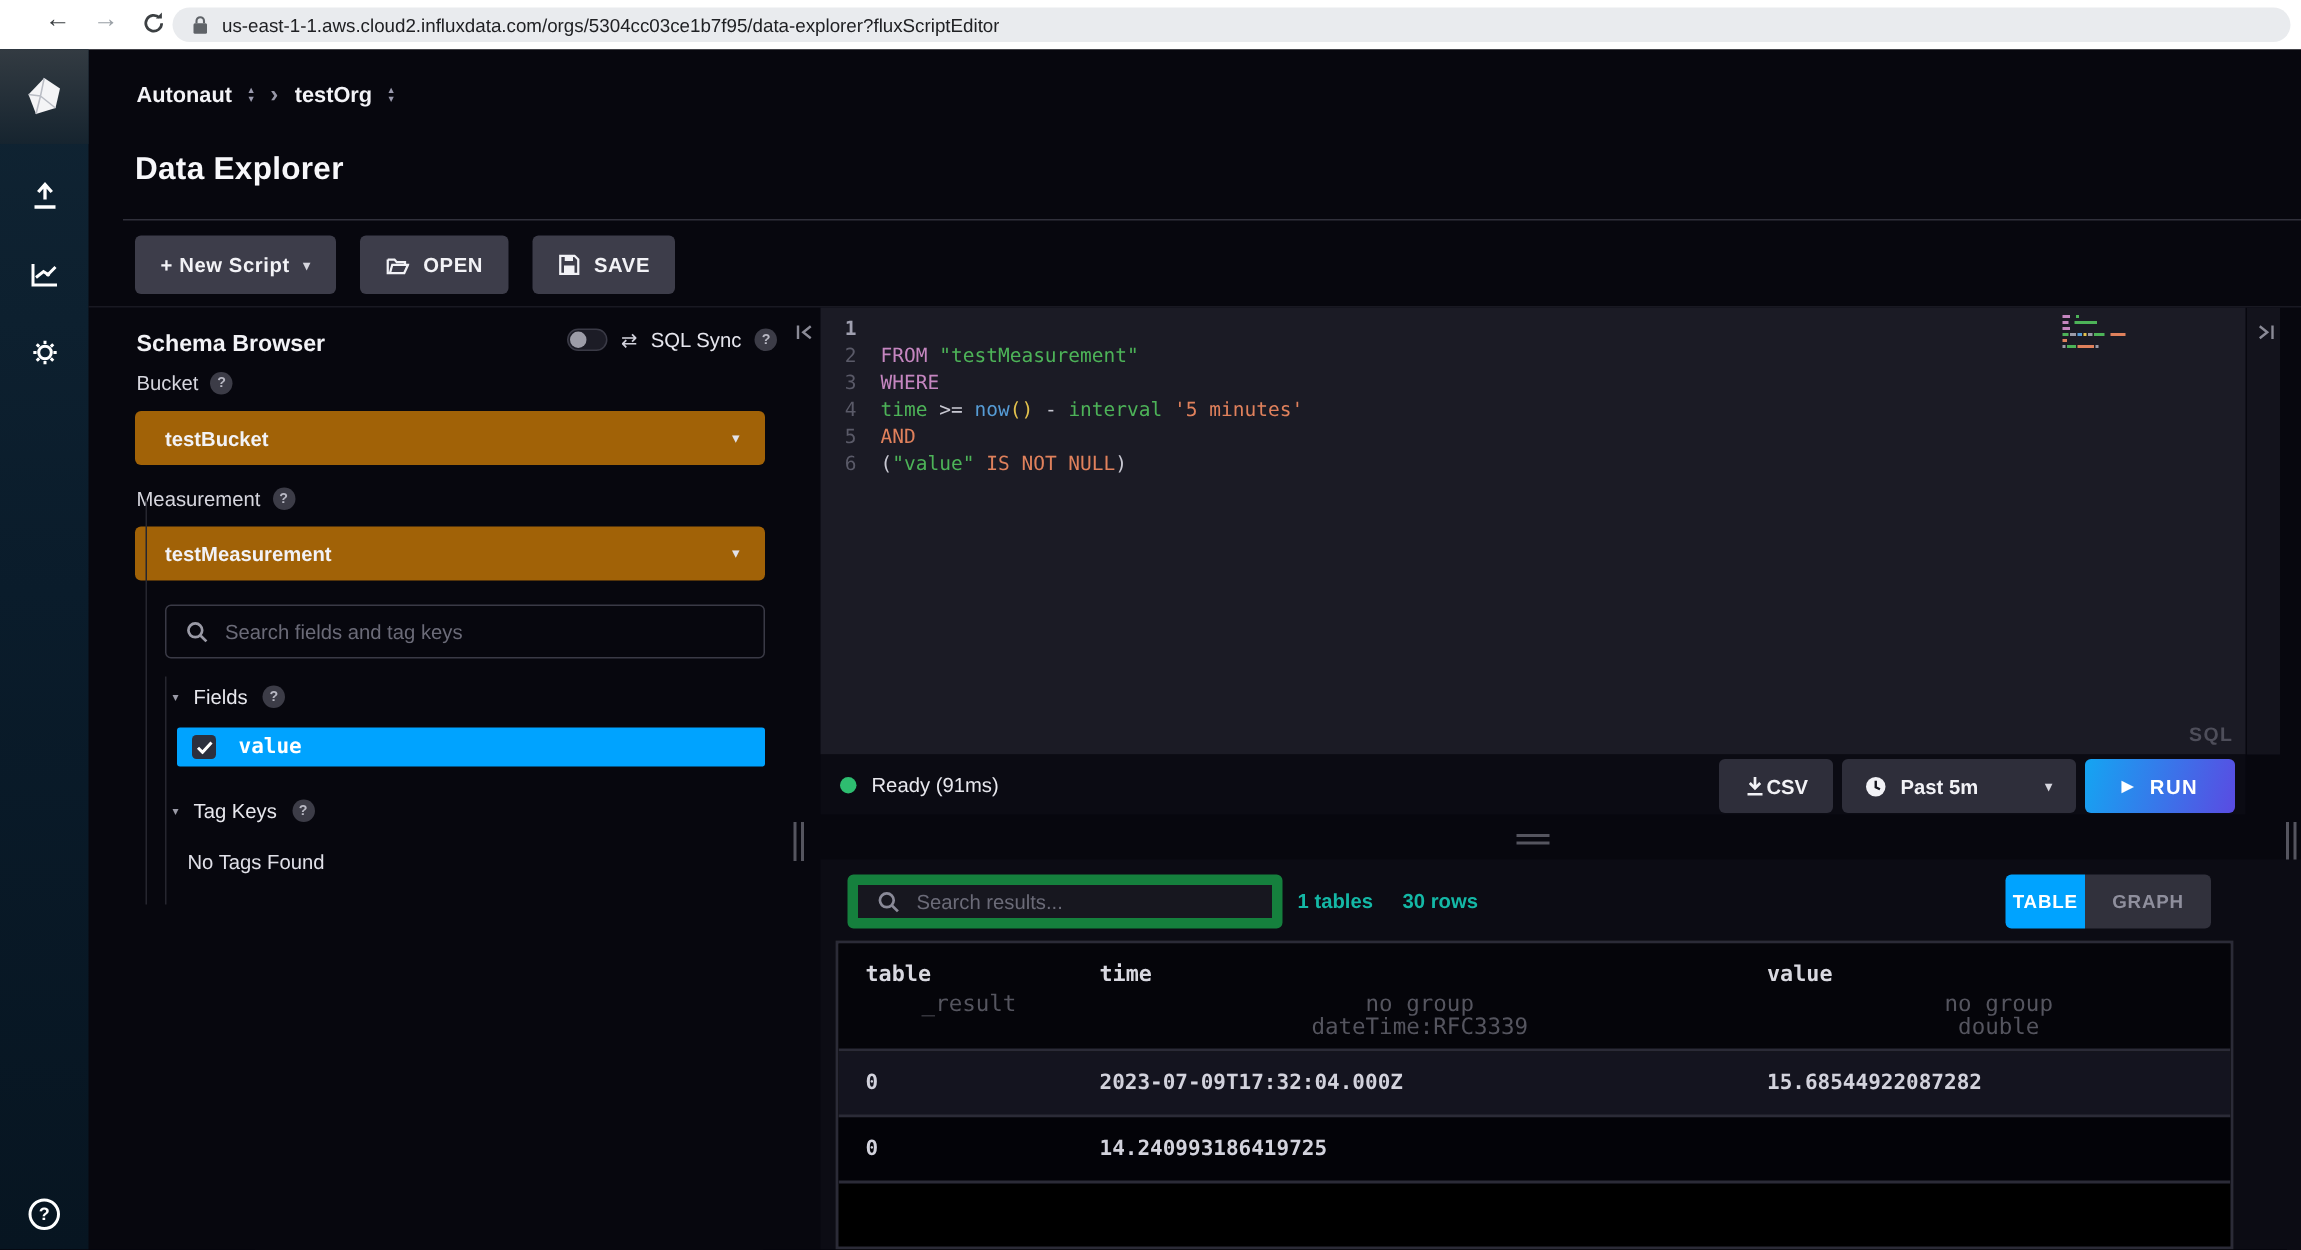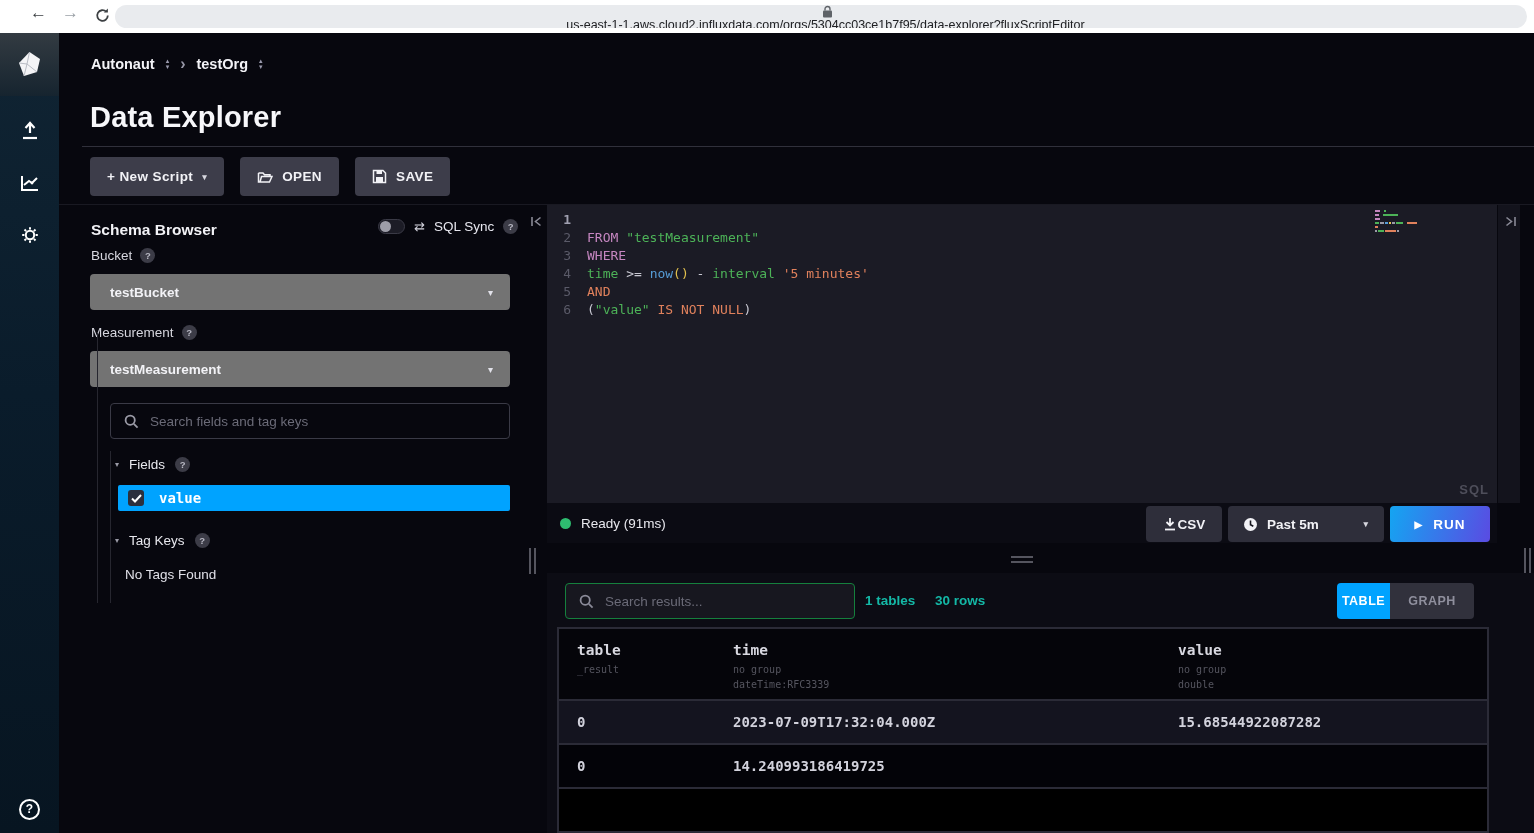--- a/index.html
+++ b/index.html
@@ -7,21 +7,21 @@
               font-family:"Liberation Sans", sans-serif; }
   #stage { position:relative; width:1534px; height:833px; }
 
   
   #chrome { position:absolute; top:0; left:0; width:1534px; height:33px; background:#ffffff; }
   .nav-glyph { position:absolute; top:3px; font-size:17px; font-weight:bold; cursor:pointer; }
   #chrome .back { left:30px; color:#3c4043; }
   #chrome .fwd  { left:62px; color:#9aa0a6; }
   #chrome .reload { left:94px; top:7px; }
   .url-pill { position:absolute; left:115px; top:5px; width:1412px; height:23px;
-              background:#e9ebee; border-radius:12px; display:flex; align-items:center;flex-direction:column; }
+              background:#e9ebee; border-radius:12px; display:flex; align-items:center; }
   .lock { margin-left:13px; flex:none; }
   .url-text { margin-left:9px; font-size:12.5px; color:#202124; white-space:nowrap; overflow:hidden; }
 
   
   #app { position:absolute; top:33px; left:0; width:1534px; height:800px; background:#07070e; }
   #sidebar { position:absolute; left:0; top:0; width:59px; height:800px;
              background:linear-gradient(180deg,#102433 0%, #0a1c2b 45%, #071521 100%); }
   .logo-block { position:absolute; top:0; left:0; width:59px; height:63px;
                 background:linear-gradient(180deg,#333b42 0%, #16242f 100%);
                 display:flex; align-items:center; justify-content:center; }
@@ -34,21 +34,21 @@
   #main { position:absolute; left:59px; top:0; width:1531px; height:800px; }
 
   
   .crumbs { position:absolute; left:32px; top:22px; display:flex; align-items:center; gap:11px; }
   .crumb { color:#f3f3f7; font-size:14.5px; font-weight:bold; cursor:pointer; }
   .sorter { display:flex; flex-direction:column; line-height:6px; font-size:7px; color:#9a9aae; cursor:pointer; }
   .crumb-sep { color:#9898a8; font-size:16px; font-weight:bold; }
   .get-clip { position:absolute; right:0; top:27px; width:27px; overflow:hidden;
               color:#ececf2; font-size:13.5px; white-space:nowrap; }
 
-  .page-title { position:absolute; left:31px; top:68px; font-size:29px; font-weight:800;
+  .page-title { position:absolute; left:31px; top:68px; font-size:21px; font-weight:800;
                 color:#f7f7fa; letter-spacing:.2px; }
   .title-rule { position:absolute; left:23px; right:0; top:113px; height:1px; background:#30303b; }
 
   
   .toolbar { position:absolute; left:31px; top:124px; display:flex; gap:16px; }
   .tb-btn { height:39px; background:#3d3d4a; border-radius:4px; color:#f2f2f6;
             font-size:13.5px; font-weight:bold; display:flex; align-items:center;
             padding:0 17px; gap:9px; cursor:pointer; letter-spacing:.4px; }
   .tb-caret { font-size:9px; color:#d6d6de; }
 
@@ -62,21 +62,21 @@
   .schema-head { position:absolute; left:32px; top:188px; font-size:15.5px; font-weight:bold; color:#f2f2f6; }
   .sync-zone { position:absolute; left:319px; top:186px; display:flex; align-items:center; gap:9px; }
   .toggle { width:27px; height:15px; background:#1c1c26; border:1px solid #3a3a46;
             border-radius:8px; position:relative; cursor:pointer; }
   .toggle .knob { position:absolute; left:1px; top:1px; width:11px; height:11px;
                   border-radius:50%; background:#9d9da8; }
   .sync-glyph { color:#d2d2dc; font-size:13px; }
   .sync-label { color:#e6e6ee; font-size:13.5px; }
 
   .bucket-label-row { position:absolute; left:32px; top:215px; display:flex; align-items:center; gap:8px; }
-  .dropdown { position:absolute; left:31px; width:420px; height:36px; background:#737373;
+  .dropdown { position:absolute; left:31px; width:420px; height:36px; background:#a16207;
               border-radius:4px; display:flex; align-items:center; cursor:pointer; }
   .dd-bucket { top:241px; } .dd-measure { top:318px; }
   .dd-text { margin-left:20px; color:#f2f2f6; font-size:13.5px; font-weight:bold; }
   .dd-caret { position:absolute; right:17px; color:#e2e2ea; font-size:10px; }
   .measure-label-row { position:absolute; left:32px; top:292px; display:flex; align-items:center; gap:8px; }
 
   .schema-search { position:absolute; left:51px; top:370px; width:400px; height:36px;
                    border:1px solid #3a3a46; border-radius:4px; background:transparent;
                    display:flex; align-items:center; }
   .schema-search input, .result-search input { background:transparent; border:none; outline:none;
@@ -140,37 +140,37 @@
   
   .h-handle { position:absolute; left:952px; top:523px; width:22px; cursor:row-resize; }
   .h-handle div { height:2px; background:#55555f; margin-bottom:3px; }
   .v-handle { position:absolute; top:515px; width:8px; height:26px; display:flex; gap:3px; cursor:col-resize; }
   .v-handle div { width:2px; height:100%; background:#55555f; }
   .v-left { left:470px; } .v-right { left:1465px; }
 
   
   #results { position:absolute; left:488px; top:540px; width:987px; height:260px; background:#0c0c14; }
   .result-search { position:absolute; left:18px; top:10px; width:290px; height:36px;
-                   background:#17171f; border:1px solid #15803d; border-radius:4px;
+                   background:#17171f; border:7px solid #15803d; border-radius:4px;
                    display:flex; align-items:center; }
   .res-count { position:absolute; top:20px; color:#14b8a6; font-size:13.5px; font-weight:bold; }
   .cnt-tables { left:318px; } .cnt-rows { left:388px; }
   .seg { position:absolute; top:10px; height:36px; display:flex; align-items:center;
          justify-content:center; font-size:12.5px; font-weight:bold; letter-spacing:.5px; cursor:pointer; }
   .seg-table { left:790px; width:53px; background:#00A3FF; color:#fff; border-radius:4px 0 0 4px; }
   .seg-graph { left:843px; width:84px; background:#31313c; color:#8f8f9d; border-radius:0 4px 4px 0; }
 
   .data-table { position:absolute; left:10px; top:54px; width:932px; height:206px;
                 border:2px solid #2b2b37; background:#000; overflow:hidden;
                 font-family:"DejaVu Sans Mono", monospace; }
   .tbl-head { display:grid; grid-template-columns:156px 445px 1fr; height:72px;
               background:#05050a; border-bottom:2px solid #2b2b37; }
   .th-cell { padding:13px 0 0 18px; }
   .th-title { color:#d8d8e0; font-size:14.5px; font-weight:bold; }
-  .th-meta { color:#55555f; font-size:10px; line-height:15px; margin-top:4px; }
+  .th-meta { color:#55555f; font-size:15px; line-height:15px; margin-top:4px;text-align:center; }
   .tbl-row { display:grid; grid-template-columns:156px 445px 1fr; height:44px;
              align-items:center; border-bottom:2px solid #2b2b37; }
   .tbl-row.odd { background:#14141f; } .tbl-row.even { background:#030308; }
   .tbl-cell { padding-left:18px; color:#d2d2dc; font-size:14px; font-weight:bold; }
 
   svg { display:block; }
 </style>
 </head>
 <body>
 

